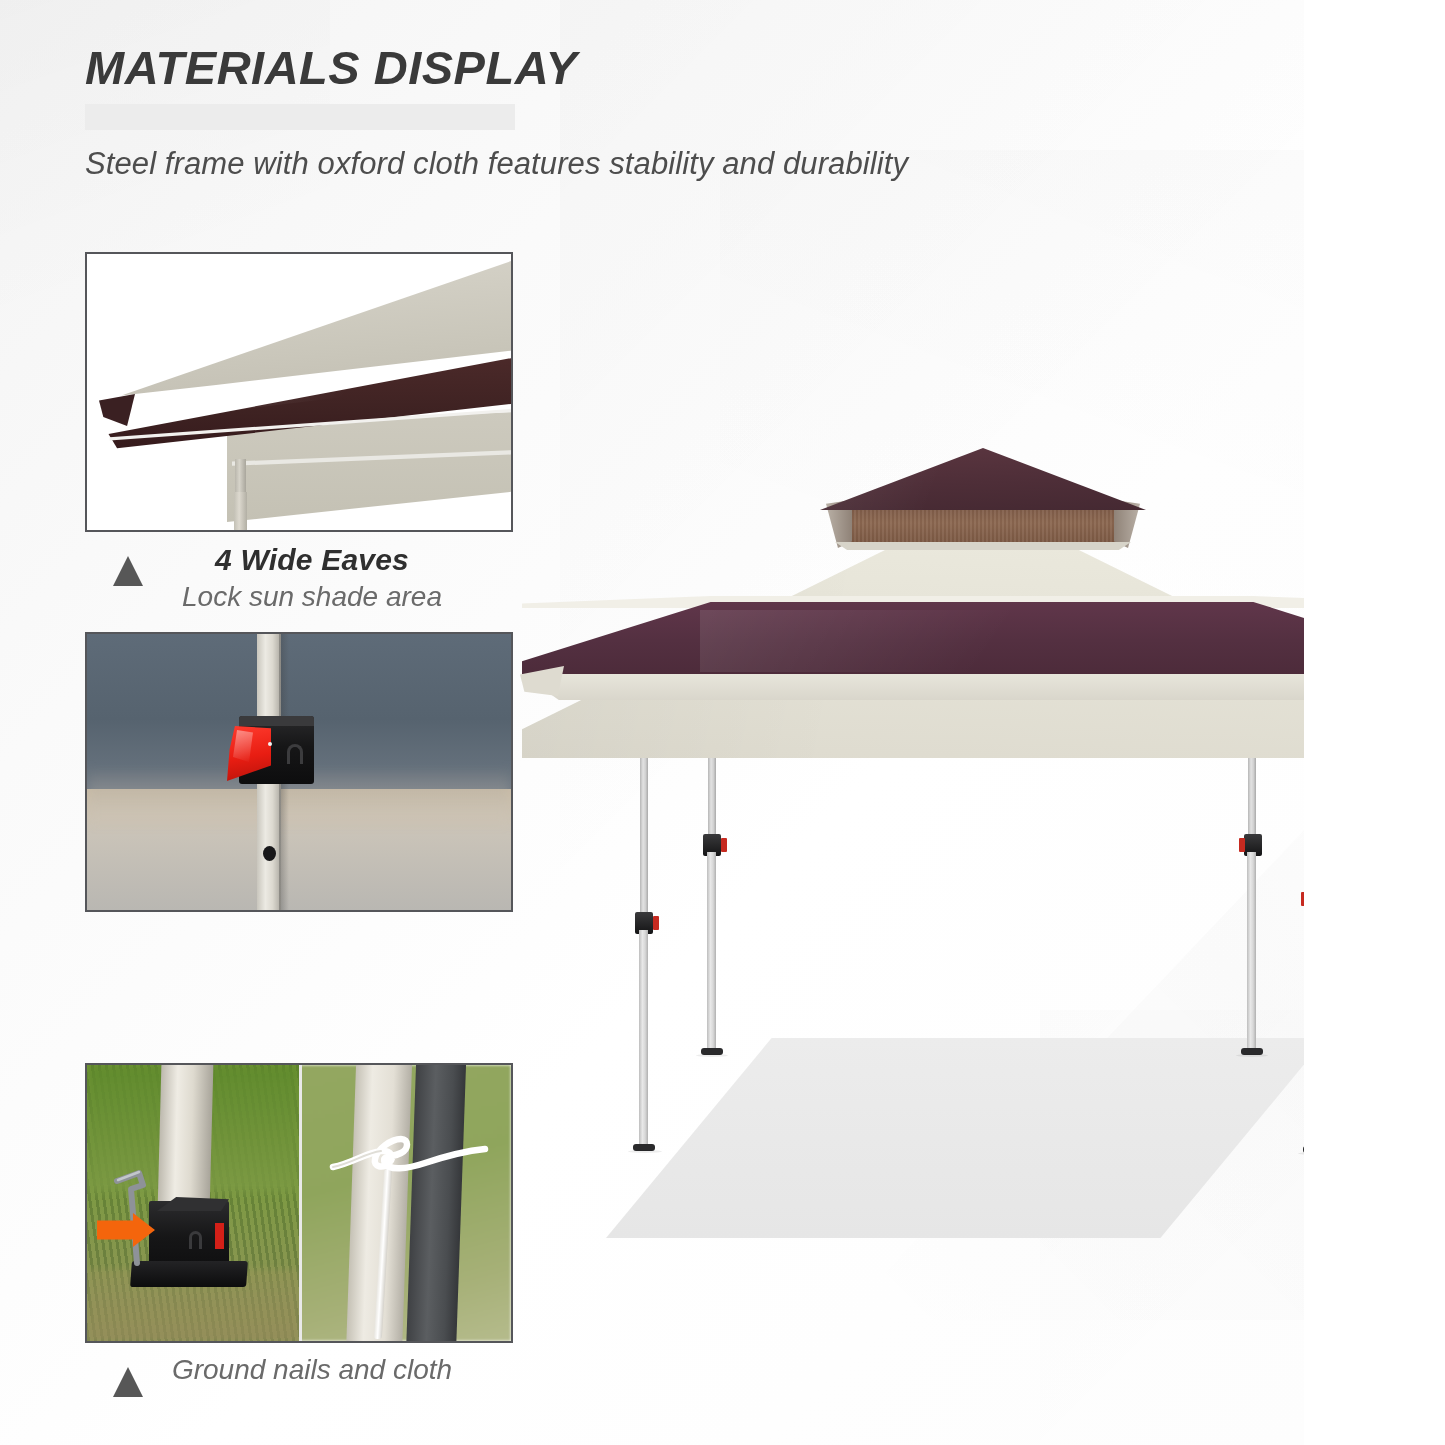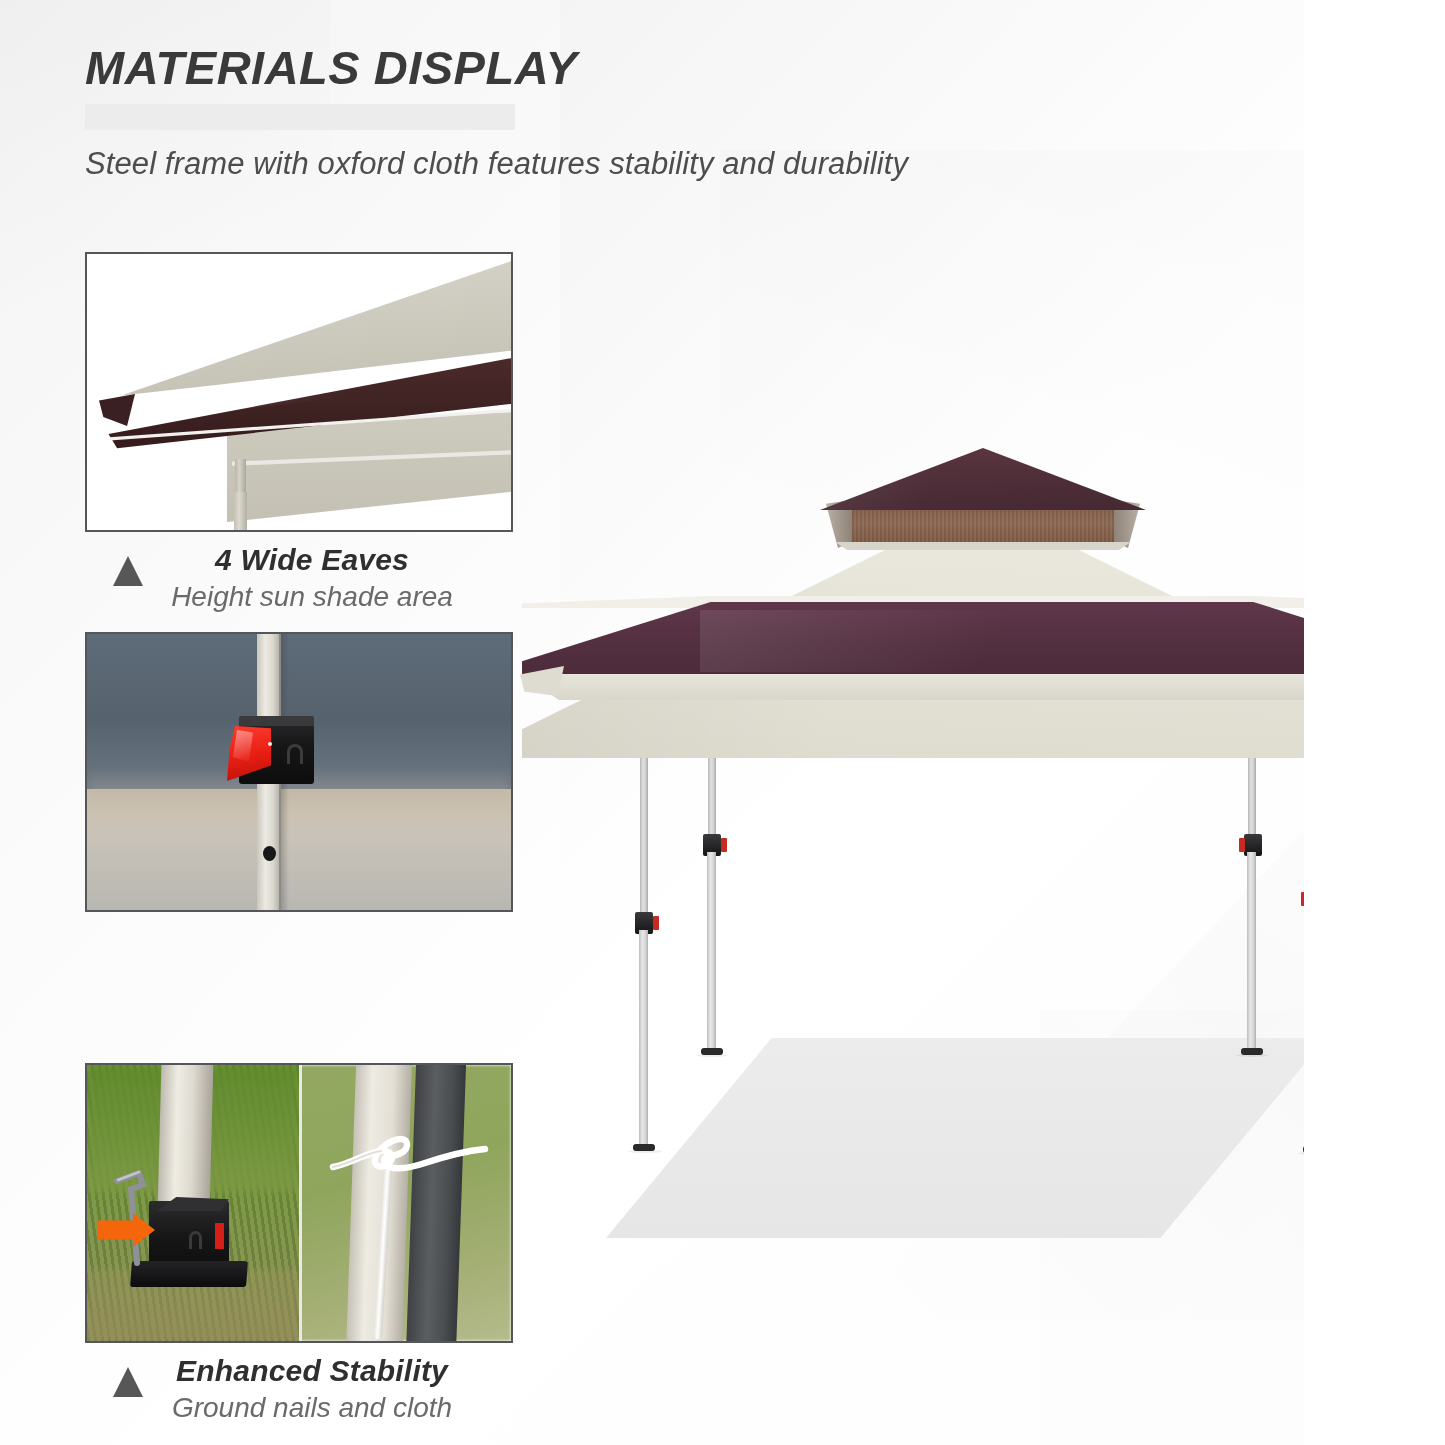--- a/index.html
+++ b/index.html
@@ -441,21 +441,21 @@
       <div class="stripe-hl"></div>
       <div class="edge-line"></div>
       <div class="tip"></div>
       <div class="leg1"></div>
       <div class="leg1b"></div>
     </div>
     <div class="caption">
       <div class="cap-tri" style="top:14px;"></div>
       <div class="cap-text">
         <div class="cap-title">4 Wide Eaves</div>
-        <div class="cap-sub">Height sun shade area</div>
+        <div class="cap-sub">Lock sun shade area</div>
       </div>
     </div>
   </div>
 
   <div class="feature" style="top:632px;">
     <div class="photo p2">
       <div class="bg-top"></div>
       <div class="bg-bot"></div>
       <div class="bg-blur"></div>
       <div class="post"></div>
@@ -502,21 +502,20 @@
                      C60 38, 78 36, 96 30 C114 24, 136 18, 156 16" fill="none" stroke="#ffffff" stroke-width="6.5" stroke-linecap="round" stroke-linejoin="round"></path>
             <path d="M4 34 C24 30, 36 20, 52 18" fill="none" stroke="#e0ded7" stroke-width="2" stroke-linecap="round"></path>
           </svg>
         </div>
       </div>
       <div class="divider"></div>
     </div>
     <div class="caption">
       <div class="cap-tri" style="top:14px;"></div>
       <div class="cap-text">
-        <div class="cap-title">Enhanced Stability</div>
         <div class="cap-sub">Ground nails and cloth</div>
       </div>
     </div>
   </div>
 
   <div id="product">
 
     <div class="floor"></div>
 
     <div class="leg" style="left:120px; top:258px; height:232px;"></div>

